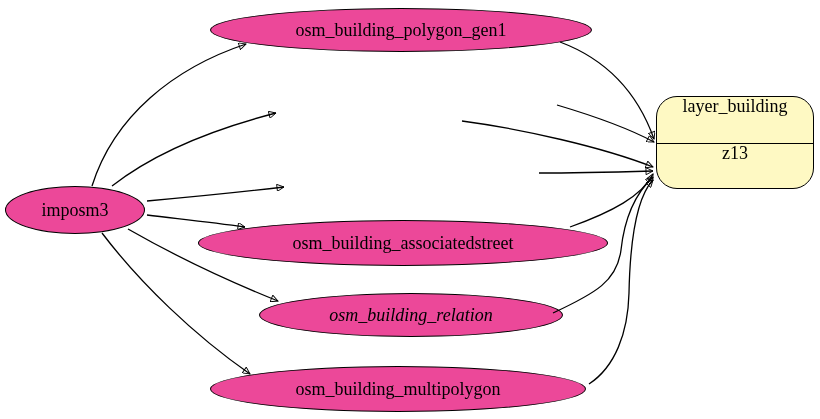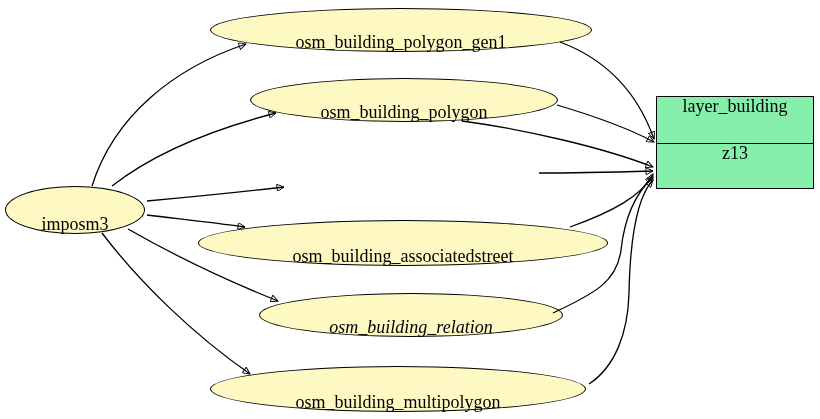--- a/index.html
+++ b/index.html
@@ -2,28 +2,28 @@
 <html><head>
 <meta charset="utf-8">
 <style>
   html,body { margin:0; padding:0; background:#ffffff; }
   .canvas {
     position:relative; width:820px; height:419px; background:#ffffff;
     font-family:"Liberation Serif", serif; color:#000;
   }
   .node {
     position:absolute; box-sizing:border-box;
-    display:flex; align-items:flex-end; justify-content:center;
-    background:#fef9c3; border:1.3px solid #000; border-radius:50%;
+    display:flex; align-items:center; justify-content:center;
+    background:#ec4899; border:1.3px solid #000; border-radius:50%;
     font-size:18px; line-height:1; white-space:nowrap; z-index:1;
   }
   .record {
     position:absolute; box-sizing:border-box;
     left:656px; top:96px; width:158px; height:93px;
-    background:#86efac; border:1.3px solid #000; border-radius:0;
+    background:#fef9c3; border:1.3px solid #000; border-radius:21px;
     display:flex; flex-direction:column; overflow:hidden;
     font-size:18px; line-height:1; z-index:1;
   }
   .record-row { flex:1; display:flex; align-items:center; justify-content:center; }
   .record-row + .record-row { border-top:1.3px solid #000;margin-top:28px; }
   svg.edges { position:absolute; left:0; top:0; z-index:2; pointer-events:none; }
   svg.edges path { fill:none; stroke:#000; stroke-width:1.3px; }
 </style>
 </head>
 <body>
@@ -31,23 +31,20 @@
 <div class="canvas">
 
   <div class="node" style="left:5px; top:186px; width:140px; height:48px;">
     <span>imposm3</span>
   </div>
 
   <div class="node" style="left:210px; top:8px; width:382px; height:44px;">
     <span>osm_building_polygon_gen1</span>
   </div>
 
-  <div class="node" style="left:250px; top:78px; width:308px; height:44px;">
-    <span>osm_building_polygon</span>
-  </div>
 
 
   <div class="node" style="left:198px; top:220px; width:410px; height:46px;">
     <span>osm_building_associatedstreet</span>
   </div>
 
   <div class="node" style="left:259px; top:293px; width:304px; height:44px;font-style:italic;">
     <span>osm_building_relation</span>
   </div>
 

